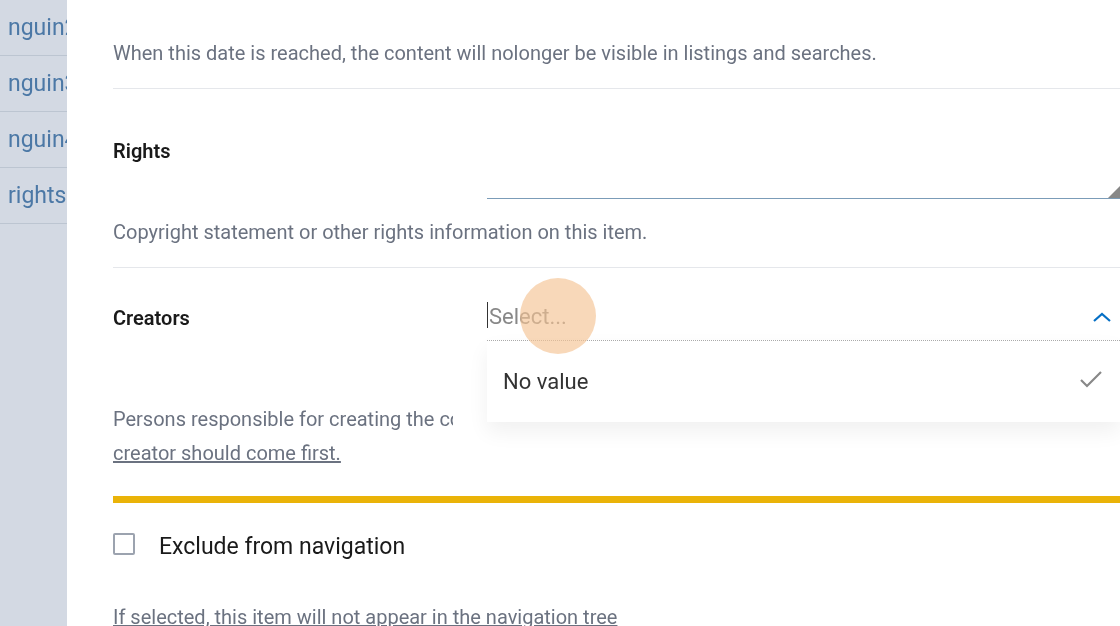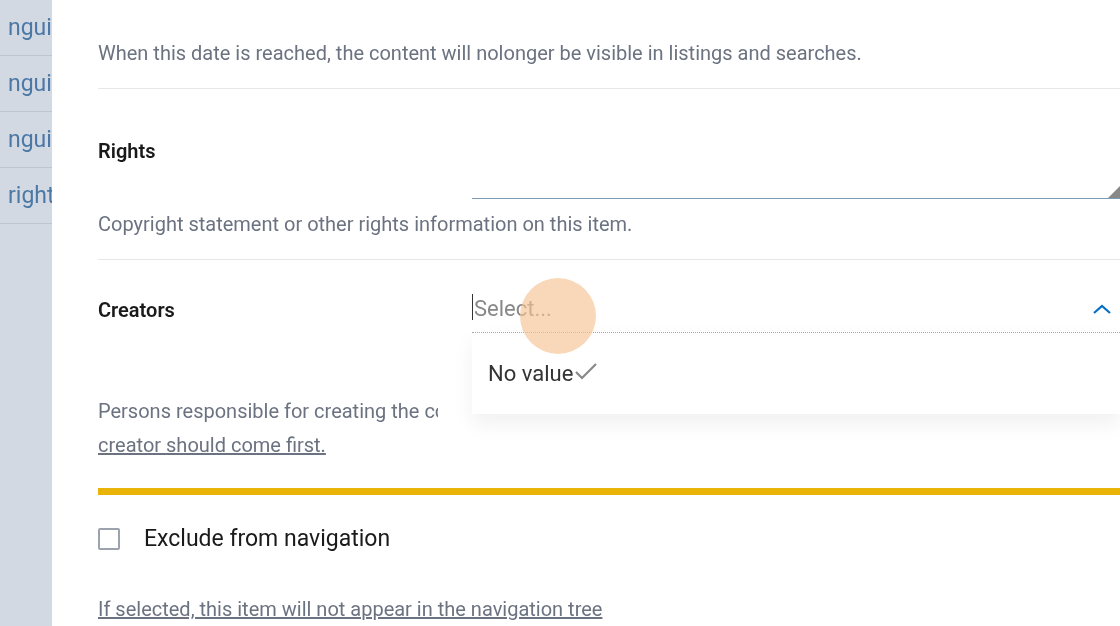--- a/index.html
+++ b/index.html
@@ -38,37 +38,37 @@
       padding: 14px 0 14px 8px;
       border-bottom: 1px solid rgba(180, 190, 200, 0.5);
       font-size: 23px;
       color: #4a7bab;
       white-space: nowrap;
       overflow: hidden;
       cursor: pointer;
     }
     .main {
       position: absolute;
-      left: 52px;
+      left: 67px;
       top: 0;
       right: 0;
       height: 100%;
       padding: 0 0 0 46px;
       overflow: hidden;
       background: #fff;
     }
     .section {
       padding-bottom: 20px;
       border-bottom: 1px solid #e5e7eb;
       margin-bottom: 30px;
     }
     .helper-text {
       font-size: 20px;
       color: #6b7280;
-      margin-top: 10px;
+      margin-top: 18px;
       line-height: 1.5;
     }
     .section-top {
       padding-top: 38px;
     }
     .label {
       font-size: 20px;
       font-weight: 600;
       color: #1a1a1a;
       margin-top: 42px;
@@ -142,41 +142,42 @@
       right: 0;
       top: 44px;
       border-top: 1px dotted #aaa;
       background: #fff;
       box-shadow: 0 10px 20px rgba(0,0,0,0.06);
       z-index: 10;
     }
     .dropdown-option {
       display: flex;
       align-items: center;
+      justify-content: space-between;
       padding: 28px 16px;
       font-size: 22px;
       color: #333;
       cursor: pointer;
     }
     .checkmark svg {
       stroke: #888;
     }
     .checkbox {
       width: 22px;
       height: 22px;
       border: 2px solid #9ca3af;
       border-radius: 2px;
       cursor: pointer;
       flex-shrink: 0;
       margin-left: -30px;
     }
     .checkbox-wrapper {
       padding-left: 30px;
       display: flex;
-      align-items: center;
+      align-items: flex-start;
       gap: 24px;
     }
     .checkbox-label {
       font-size: 23px;
       color: #1a1a1a;
       cursor: pointer;
     }
     .highlight-circle {
       position: absolute;
       width: 76px;

